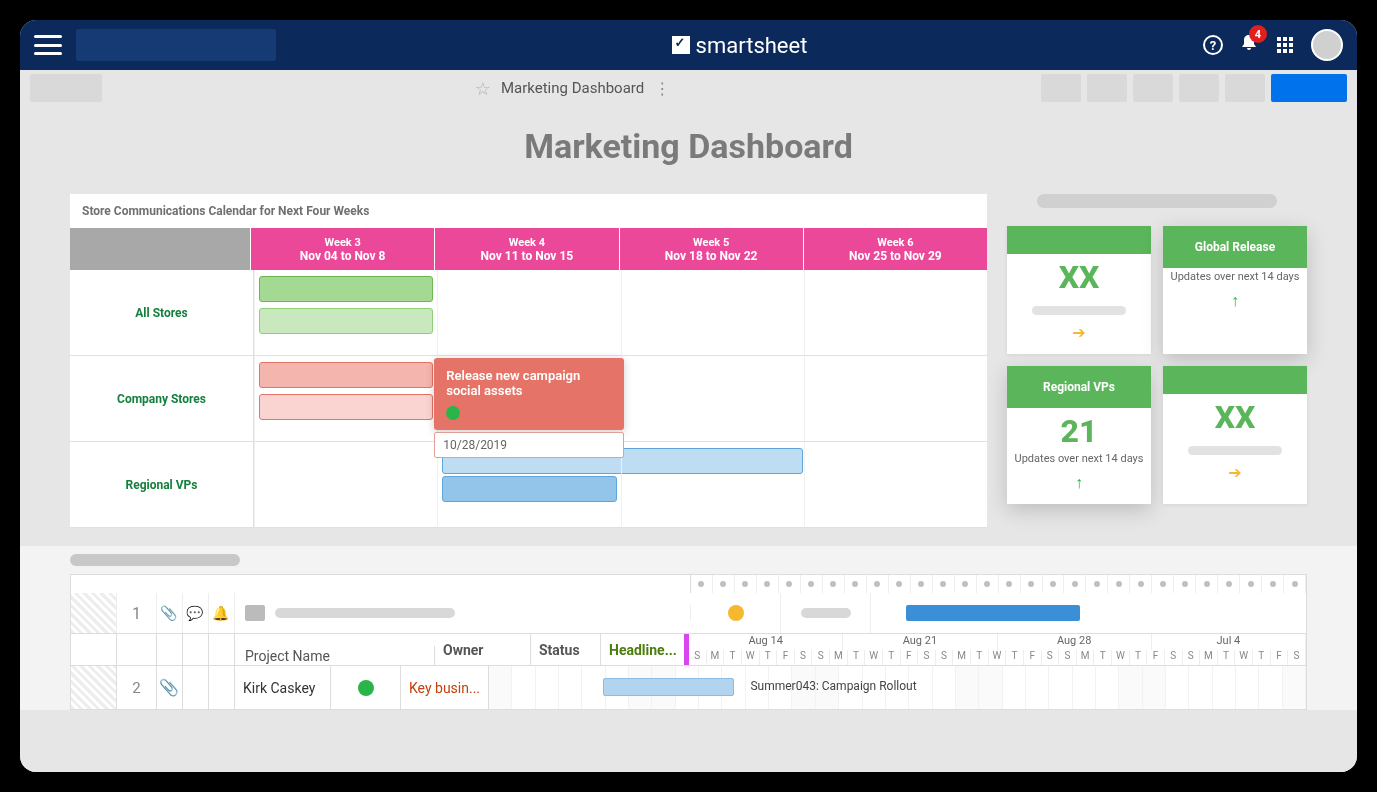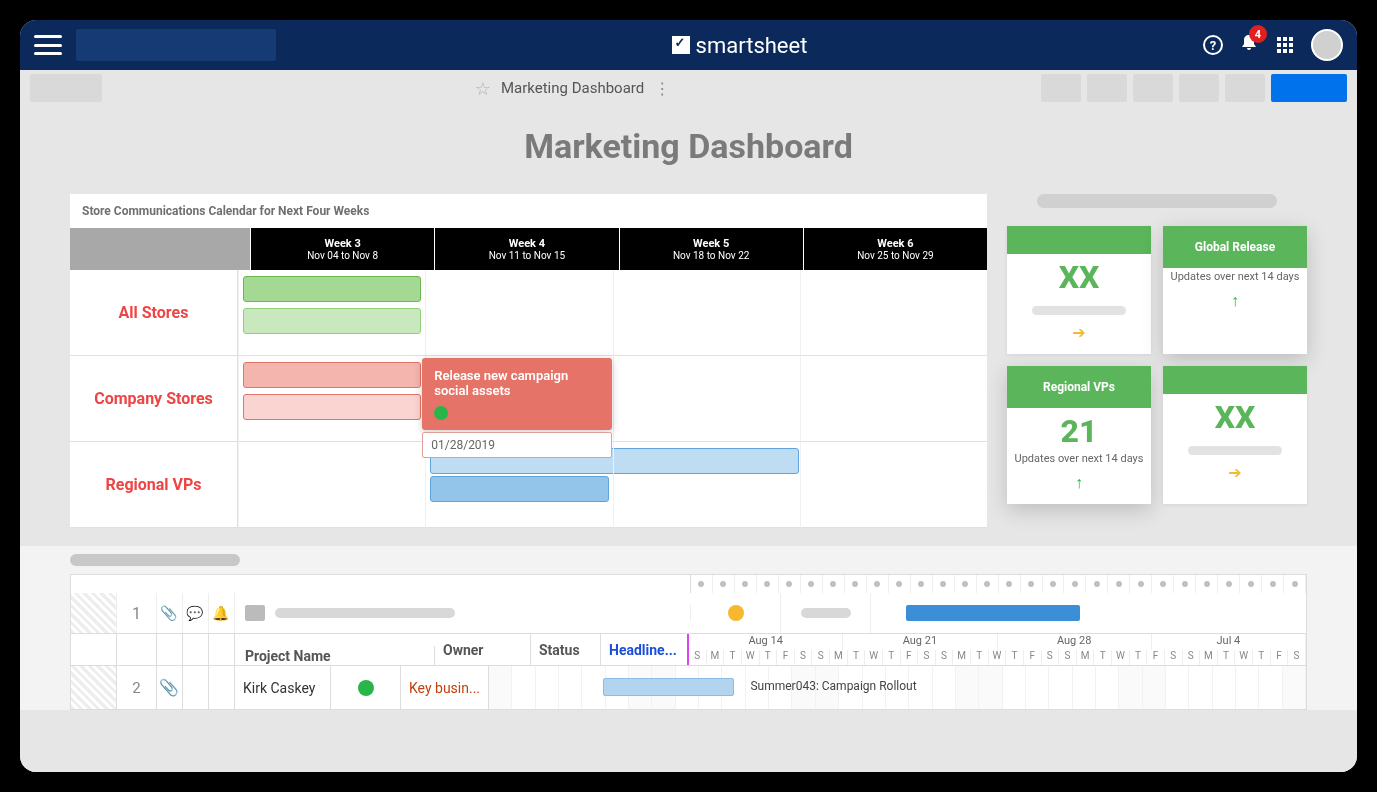--- a/index.html
+++ b/index.html
@@ -32,24 +32,24 @@
 .sub-btn.primary { width: 76px; background: #0073ec; }
 
 .content { flex: 1; background: #e6e6e6; overflow: auto; padding: 20px 0 0 0; display:flex; flex-direction:column; }
 .page-title { text-align: center; font-size: 34px; font-weight: 700; color: #7a7a7a; margin-bottom: 28px; }
 
 .widgets-row { display: flex; gap: 20px; padding: 0 50px; align-items: flex-start; }
 .calendar-card { background: #fff; flex: 1; }
 .calendar-title { font-size: 12px; font-weight: 700; color: #707070; padding: 10px 12px; }
 .cal-header-row { display: flex; }
 .cal-row-label-head { width: 180px; height: 42px; background: #a8a8a8; }
-.cal-week-head { flex: 1; background: #000000; color: #fff; font-size: 11px; font-weight: 700; display:flex; flex-direction:column; align-items:center; justify-content:center; border-left: 1px solid #fff; padding: 4px 0; }
-.cal-week-head .wk-sub { font-weight: 400; font-size: 10px; }
+.cal-week-head { flex: 1; background: #ec4899; color: #fff; font-size: 11px; font-weight: 700; display:flex; flex-direction:column; align-items:center; justify-content:center; border-left: 1px solid #fff; padding: 4px 0; }
+.cal-week-head .wk-sub { font-weight: 700; font-size: 12px; }
 .cal-body-row { display: flex; position: relative; }
-.cal-row-label { width: 168px; min-height: 86px; display:flex; align-items:center; justify-content:center; font-size: 16px; font-weight: 700; color: #ef4444; border-right: 1px solid #e0e0e0; border-bottom: 1px solid #e0e0e0; }
+.cal-row-label { width: 184px; min-height: 86px; display:flex; align-items:center; justify-content:center; font-size: 12px; font-weight: 700; color: #15803d; border-right: 1px solid #e0e0e0; border-bottom: 1px solid #e0e0e0; }
 .cal-cell { flex: 1; border-left: 1px solid #f0f0f0; border-bottom: 1px solid #e0e0e0; min-height: 86px; position: relative; padding: 6px 4px; }
 .cal-bar { height: 26px; border-radius: 3px; margin-bottom: 6px; }
 .bar-green { background: #a3d993; border: 1px solid #6ab84f; }
 .bar-green.light { background: #c9e8bd; border: 1px solid #8fcf77; }
 .bar-red { background: #f5b5af; border: 1px solid #e57368; }
 .bar-red.light { background: #fad4d0; }
 .bar-blue { background: #93c4ea; border: 1px solid #5fa4db; }
 .bar-blue.light { background: #bedcf2; }
 .tooltip { position: absolute; background: #e57368; color: #fff; padding: 10px 12px; border-radius: 3px; font-size: 13px; font-weight: 600; width: 190px; z-index: 5; box-shadow: 0 2px 8px rgba(0,0,0,0.2); }
 .tooltip .tip-dot { width: 14px; height: 14px; background: #2ab54a; border-radius: 50%; margin-top: 8px; }
@@ -83,24 +83,24 @@
 .g-rownum { width: 40px; text-align:center; color:#888; font-size:16px; border-right:1px solid #eee; height:100%; display:flex; align-items:center; justify-content:center; }
 .g-thin-col { width: 26px; border-right:1px solid #eee; height:100%; display:flex; align-items:center; justify-content:center; color:#aaa; font-size: 14px; }
 .g-context { flex:1; display:flex; align-items:center; gap: 10px; padding: 0 10px; }
 .g-static-cell { width: 90px; height: 100%; border-right: 1px solid #eee; display: flex; align-items: center; justify-content: center; }
 .g-ph-bar { height:10px; background:#d8d8d8; border-radius:6px; }
 .g-status-dot { width: 16px; height: 16px; background:#f5b82e; border-radius:50%; }
 .timeline-bar { position:absolute; height:16px; background:#3b8fd6; border-radius:2px; }
 
 .gantt-header-row { display:flex; height: 32px; background:#fff; border-top:1px solid #ddd; }
 .gh-blank { border-right:1px solid #ddd; }
-.gh-name { width: 200px; padding-left: 10px; font-size:14px; font-weight:700; color:#555; display:flex; align-items:center; border-right:1px solid #ddd;margin-top:12px; }
+.gh-name { width: 200px; padding-left: 10px; font-size:14px; font-weight:400; color:#555; display:flex; align-items:center; border-right:1px solid #ddd;margin-top:12px; }
 .gh-owner { width: 96px; padding-left: 8px; font-size:14px; font-weight:700; color:#555; display:flex; align-items:center; border-right:1px solid #ddd; }
 .gh-status { width: 70px; padding-left: 8px; font-size:14px; font-weight:700; color:#555; display:flex; align-items:center; border-right:1px solid #ddd; }
-.gh-headline { width: 88px; padding-left: 8px; font-size:14px; font-weight:700; color:#1d4ed8; display:flex; align-items:center; border-right:2px solid #d946ef; overflow:hidden; text-overflow: ellipsis; white-space: nowrap; }
+.gh-headline { width: 88px; padding-left: 8px; font-size:14px; font-weight:700; color:#4d7c0f; display:flex; align-items:center; border-right:5px solid #d946ef; overflow:hidden; text-overflow: ellipsis; white-space: nowrap; }
 .gantt-date-head { flex:1; display:flex; flex-direction:column; }
 .date-months { display:flex; height:16px; }
 .date-month { flex:1; text-align:center; font-size:11px; color:#666; border-right:1px solid #eee; }
 .date-days { display:flex; height:16px; }
 .date-day { flex:1; text-align:center; font-size:10px; color:#888; border-right:1px solid #eee; }
 
 .gantt-data-row { display:flex; height:44px; border-top:1px solid #ddd; background:#fff; }
 .gdr-hatch { width: 46px; background: repeating-linear-gradient(45deg,#eee,#eee 3px,#fff 3px,#fff 6px); border-right:1px solid #ddd; }
 .gdr-num { width: 30px; display:flex; align-items:center; justify-content:center; color:#888; font-size:15px; border-right:1px solid #ddd; }
 .gdr-attach { width: 30px; display:flex; align-items:center; justify-content:center; color:#888; border-right:1px solid #ddd; }
@@ -219,21 +219,21 @@
           <div class="cal-row-label">Company Stores</div>
           <div class="cal-cell">
             <div class="cal-bar bar-red"></div>
             <div class="cal-bar bar-red light"></div>
           </div>
           <div class="cal-cell" style="position:relative;">
             <div class="tooltip-wrap">
               <div class="tooltip">
                 <span>Release new campaign social assets</span>
                 <div class="tip-dot"></div>
-                <div class="tooltip-date">01/28/2019</div>
+                <div class="tooltip-date">10/28/2019</div>
               </div>
             </div>
           </div>
           <div class="cal-cell"></div>
           <div class="cal-cell"></div>
         </div>
         <div class="cal-body-row">
           <div class="cal-row-label">Regional VPs</div>
           <div class="cal-cell"></div>
           <div class="cal-cell">

